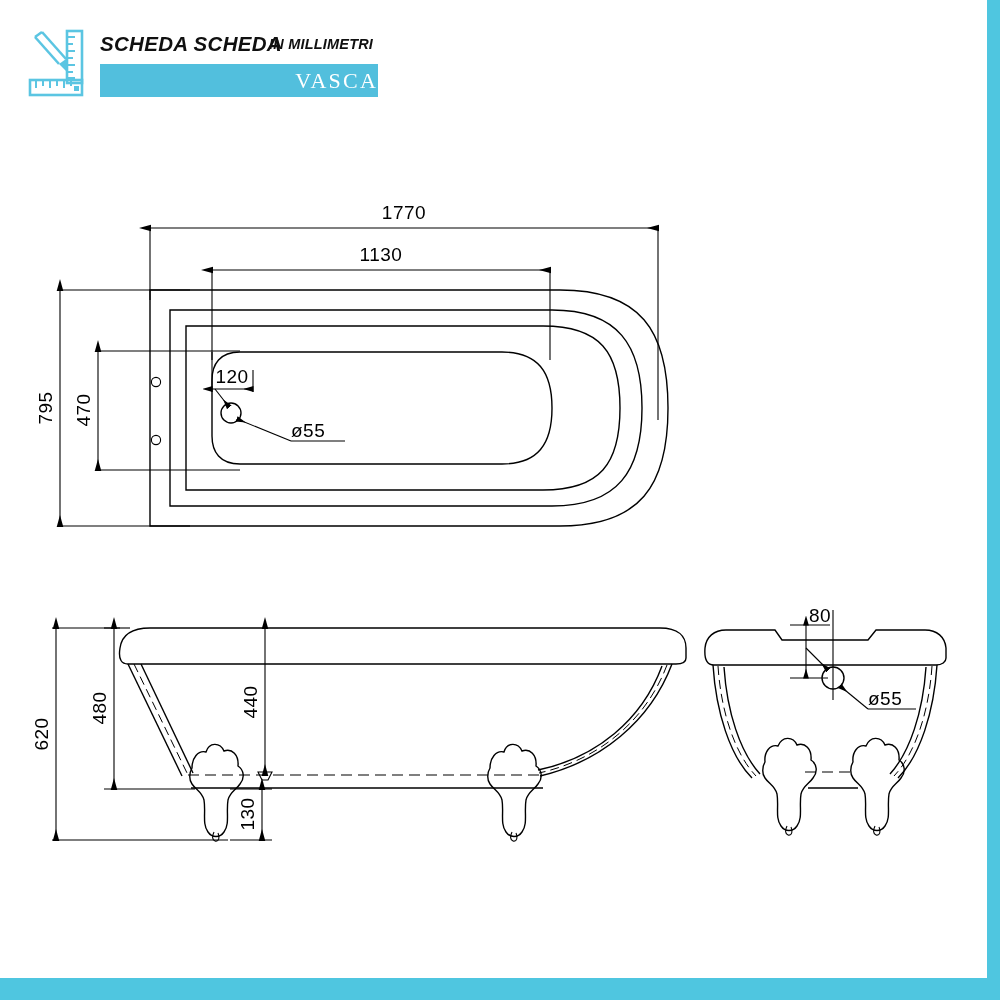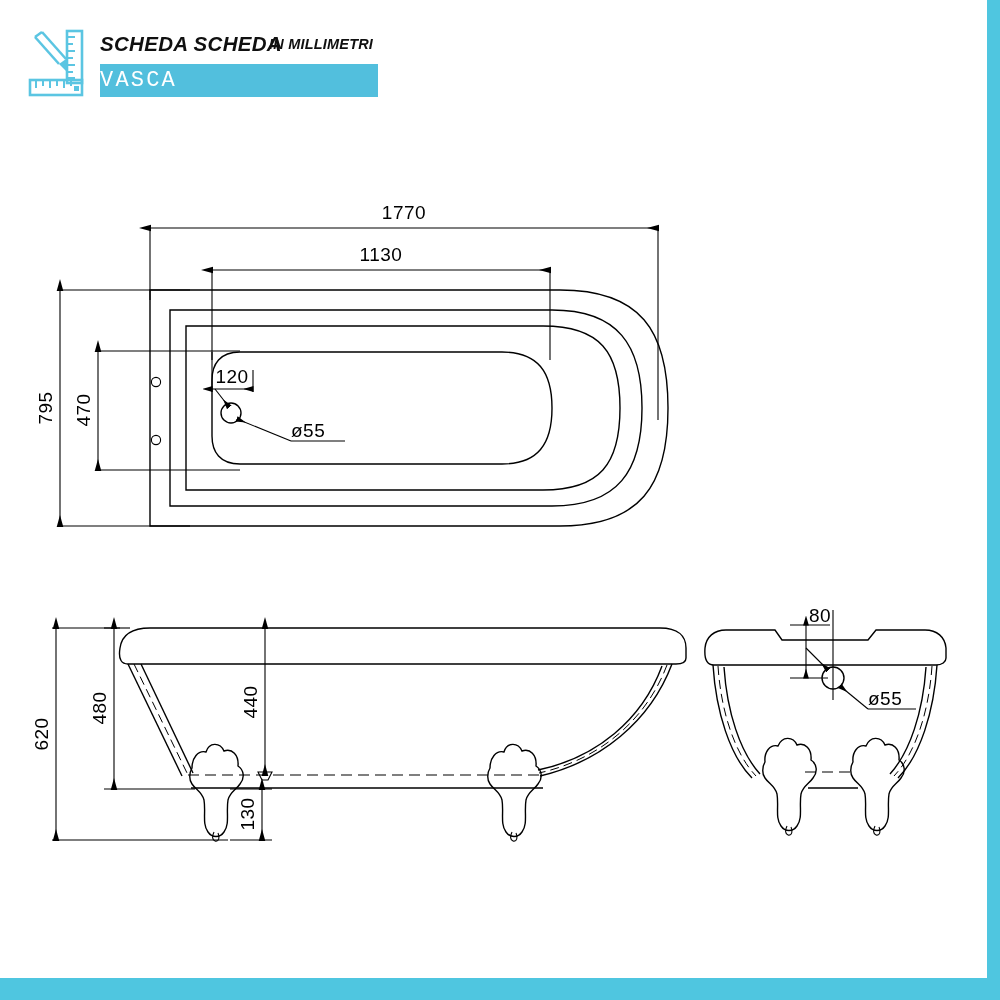--- a/index.html
+++ b/index.html
@@ -85,25 +85,25 @@
     height: 33px;
     background: #52bfdd;
   }
   #title-band-label {
     position: absolute;
     left: 0;
     top: 0;
     width: 278px;
     height: 49px;
     line-height: 33px;
-    text-align: left;
+    text-align: right;
     color: #ffffff;
     font-size: 22px;
     letter-spacing: 2.2px;
-    font-family: Liberation Mono, monospace;
+    font-family: Liberation Serif, serif;
   }
   
   #drawing {
     position: absolute;
     left: 0;
     top: 0;
     width: 1000px;
     height: 1000px;
     pointer-events: none;
   }

